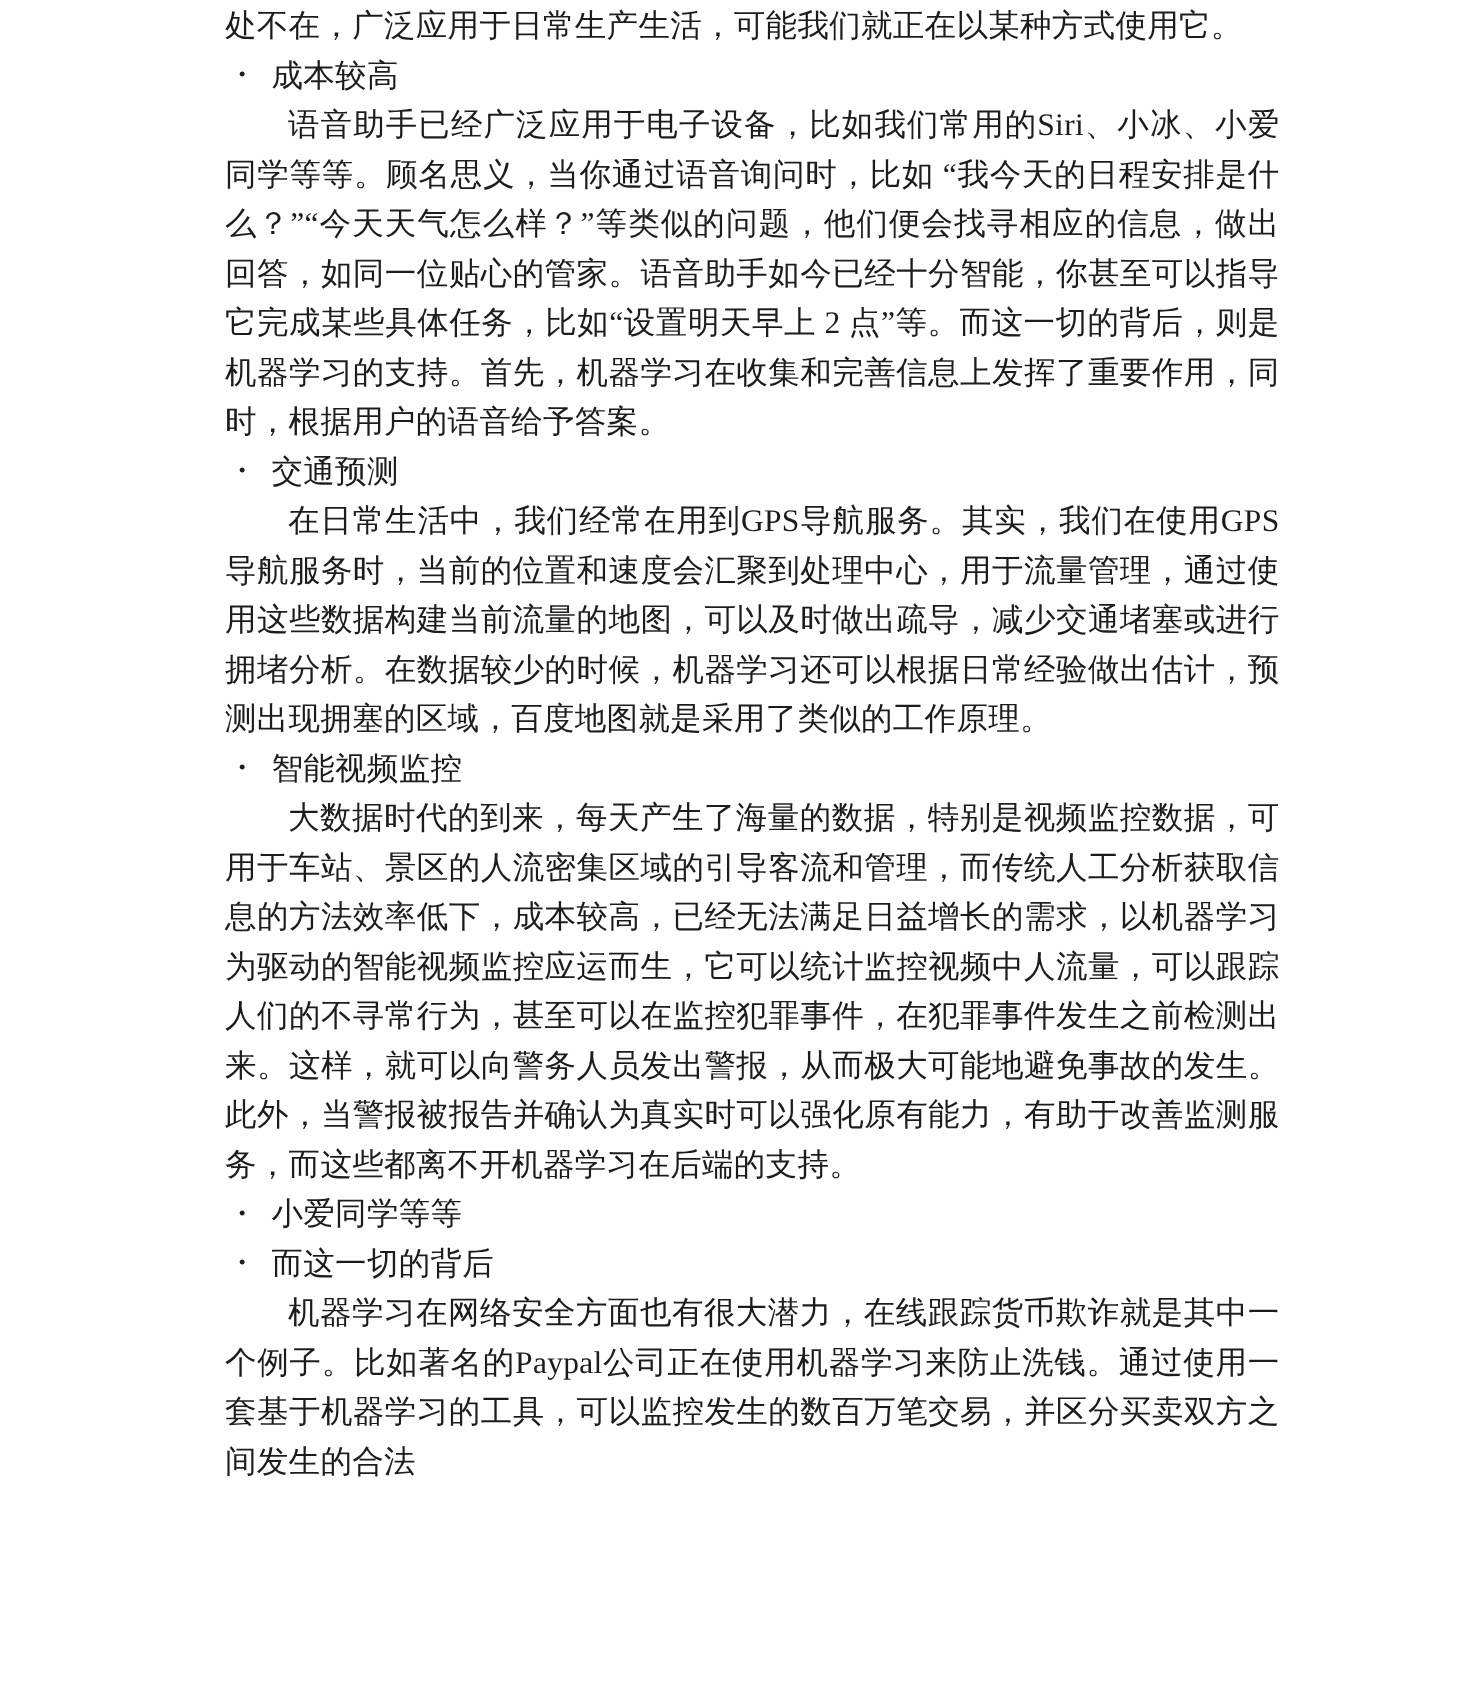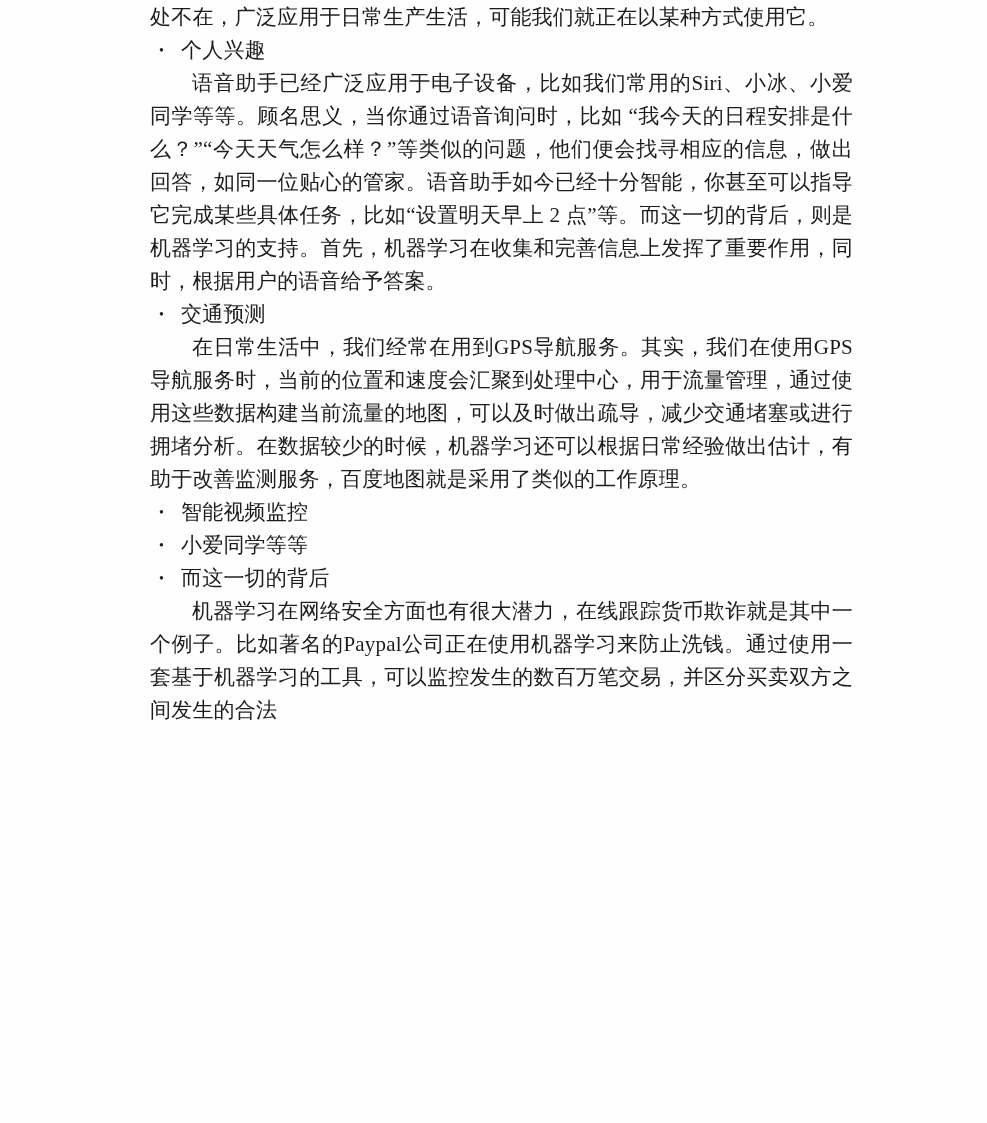--- a/index.html
+++ b/index.html
@@ -54,32 +54,33 @@
   }
 </style>
 </head>
 <body>
 
 <div class="page">
   <div class="text-column" id="text-column">
       <p class="para no-indent">处不在，广泛应用于日常生产生活，可能我们就正在以某种方式使用它。</p>
       <div class="bullet-line">
     <span class="bullet-dot">•</span>
-    <span class="bullet-label">个人兴趣</span>
+    <span class="bullet-label">成本较高</span>
   </div>
       <p class="para">语音助手已经广泛应用于电子设备，比如我们常用的Siri、小冰、小爱同学等等。顾名思义，当你通过语音询问时，比如 “我今天的日程安排是什么？”“今天天气怎么样？”等类似的问题，他们便会找寻相应的信息，做出回答，如同一位贴心的管家。语音助手如今已经十分智能，你甚至可以指导它完成某些具体任务，比如“设置明天早上 2 点”等。而这一切的背后，则是机器学习的支持。首先，机器学习在收集和完善信息上发挥了重要作用，同时，根据用户的语音给予答案。</p>
       <div class="bullet-line">
     <span class="bullet-dot">•</span>
     <span class="bullet-label">交通预测</span>
   </div>
-      <p class="para">在日常生活中，我们经常在用到GPS导航服务。其实，我们在使用GPS导航服务时，当前的位置和速度会汇聚到处理中心，用于流量管理，通过使用这些数据构建当前流量的地图，可以及时做出疏导，减少交通堵塞或进行拥堵分析。在数据较少的时候，机器学习还可以根据日常经验做出估计，有助于改善监测服务，百度地图就是采用了类似的工作原理。</p>
+      <p class="para">在日常生活中，我们经常在用到GPS导航服务。其实，我们在使用GPS导航服务时，当前的位置和速度会汇聚到处理中心，用于流量管理，通过使用这些数据构建当前流量的地图，可以及时做出疏导，减少交通堵塞或进行拥堵分析。在数据较少的时候，机器学习还可以根据日常经验做出估计，预测出现拥塞的区域，百度地图就是采用了类似的工作原理。</p>
       <div class="bullet-line">
     <span class="bullet-dot">•</span>
     <span class="bullet-label">智能视频监控</span>
   </div>
+      <p class="para">大数据时代的到来，每天产生了海量的数据，特别是视频监控数据，可用于车站、景区的人流密集区域的引导客流和管理，而传统人工分析获取信息的方法效率低下，成本较高，已经无法满足日益增长的需求，以机器学习为驱动的智能视频监控应运而生，它可以统计监控视频中人流量，可以跟踪人们的不寻常行为，甚至可以在监控犯罪事件，在犯罪事件发生之前检测出来。这样，就可以向警务人员发出警报，从而极大可能地避免事故的发生。此外，当警报被报告并确认为真实时可以强化原有能力，有助于改善监测服务，而这些都离不开机器学习在后端的支持。</p>
       <div class="bullet-line">
     <span class="bullet-dot">•</span>
     <span class="bullet-label">小爱同学等等</span>
   </div>
       <div class="bullet-line">
     <span class="bullet-dot">•</span>
     <span class="bullet-label">而这一切的背后</span>
   </div>
       <p class="para">机器学习在网络安全方面也有很大潜力，在线跟踪货币欺诈就是其中一个例子。比如著名的Paypal公司正在使用机器学习来防止洗钱。通过使用一套基于机器学习的工具，可以监控发生的数百万笔交易，并区分买卖双方之间发生的合法</p>
     </div>

